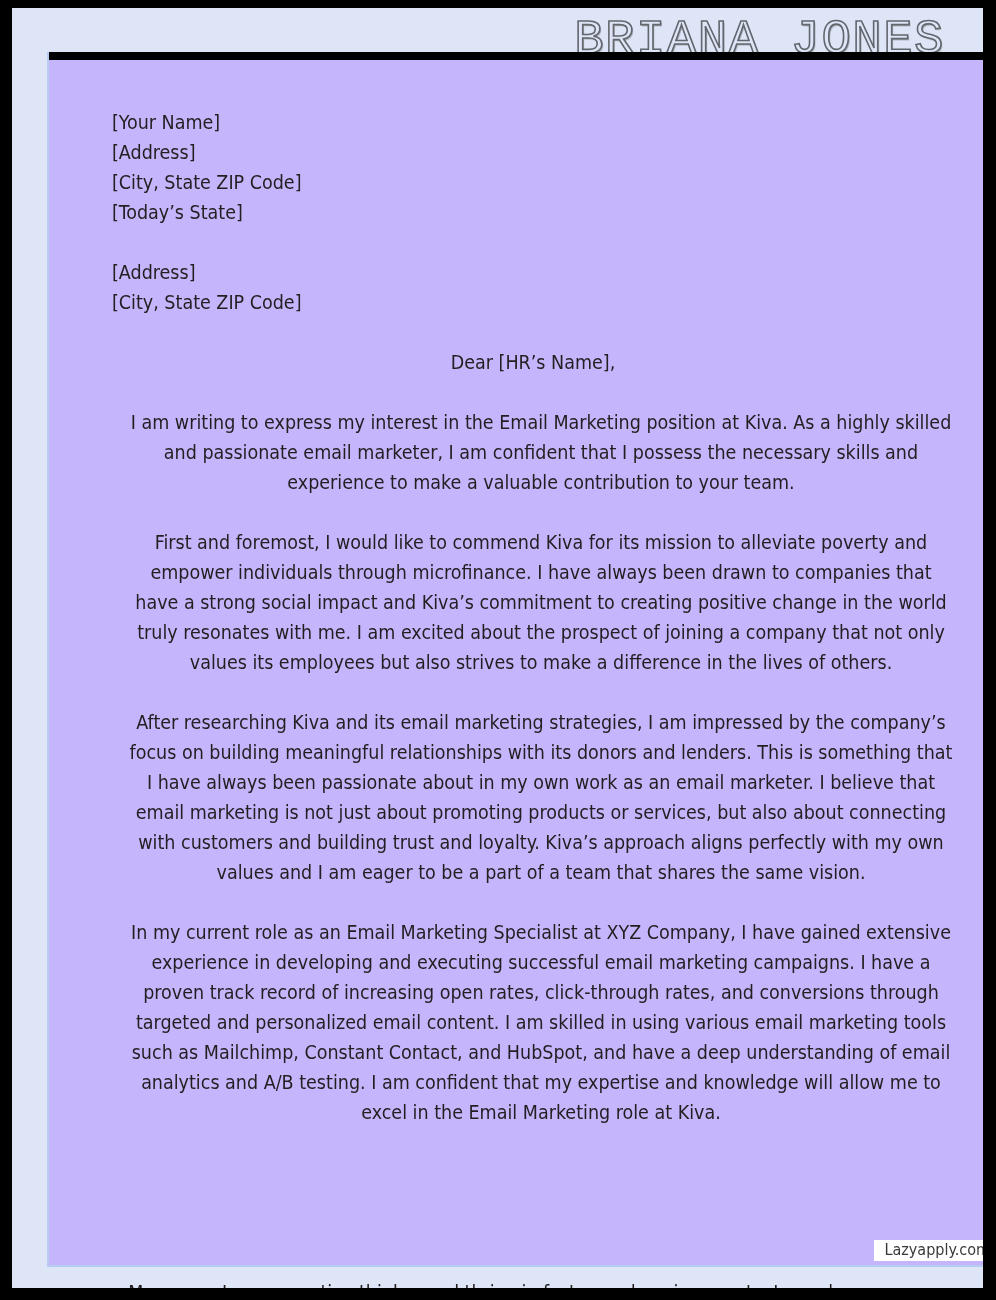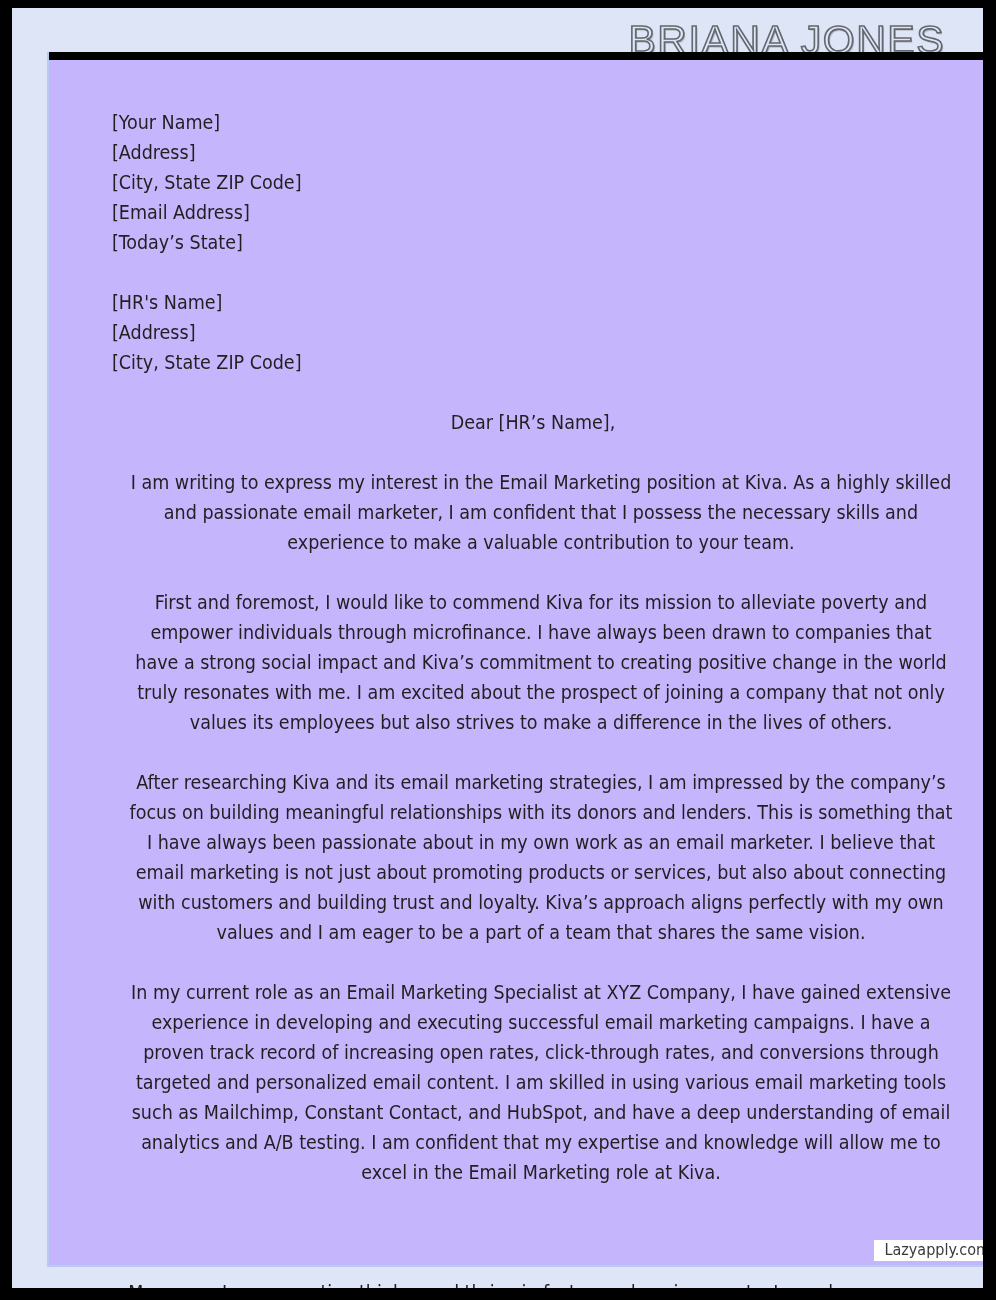--- a/index.html
+++ b/index.html
@@ -25,22 +25,22 @@
     height: 1280px;
     background: #dde5f7;
     overflow: hidden;
   }
 
   
   .doc-title {
     position: absolute;
     right: 38px;
     top: 10px;
-    font-family: Liberation Sans, sans-serif;
-    font-size: 41px;
+    font-family: Liberation Mono, monospace;
+    font-size: 49px;
     font-weight: 400;
     letter-spacing: 1.5px;
     line-height: 44px;
     color: #dde5f7;
     -webkit-text-stroke: 1.6px #63676e;
     text-shadow:
        1px 1px 0 #9aa0ab,
        1.5px 1.5px 0 #c3c8d2;
     white-space: nowrap;
     user-select: none;
@@ -143,28 +143,26 @@
   <div class="page">
     <div class="page-topbar"></div>
 
     <div class="page-inner">
       <div class="letter">
 
         <div>
           <span class="addr-line">[Your Name]</span>
           <span class="addr-line">[Address]</span>
           <span class="addr-line">[City, State ZIP Code]</span>
-          <span class="addr-line">[Email Address]</span>
           <span class="addr-line">[Today’s State]</span>
         </div>
 
         <div class="block-gap"></div>
 
         <div>
-          <span class="addr-line">[HR's Name]</span>
           <span class="addr-line">[Address]</span>
           <span class="addr-line">[City, State ZIP Code]</span>
         </div>
 
         <div class="block-gap"></div>
 
         <p class="para">Dear [HR’s Name],</p>
 
         <p class="para">I am writing to express my interest in the Email Marketing position at Kiva. As a highly skilled and passionate email marketer, I am confident that I possess the necessary skills and experience to make a valuable contribution to your team.</p>
         <p class="para">First and foremost, I would like to commend Kiva for its mission to alleviate poverty and empower individuals through microfinance. I have always been drawn to companies that have a strong social impact and Kiva’s commitment to creating positive change in the world truly resonates with me. I am excited about the prospect of joining a company that not only values its employees but also strives to make a difference in the lives of others.</p>

